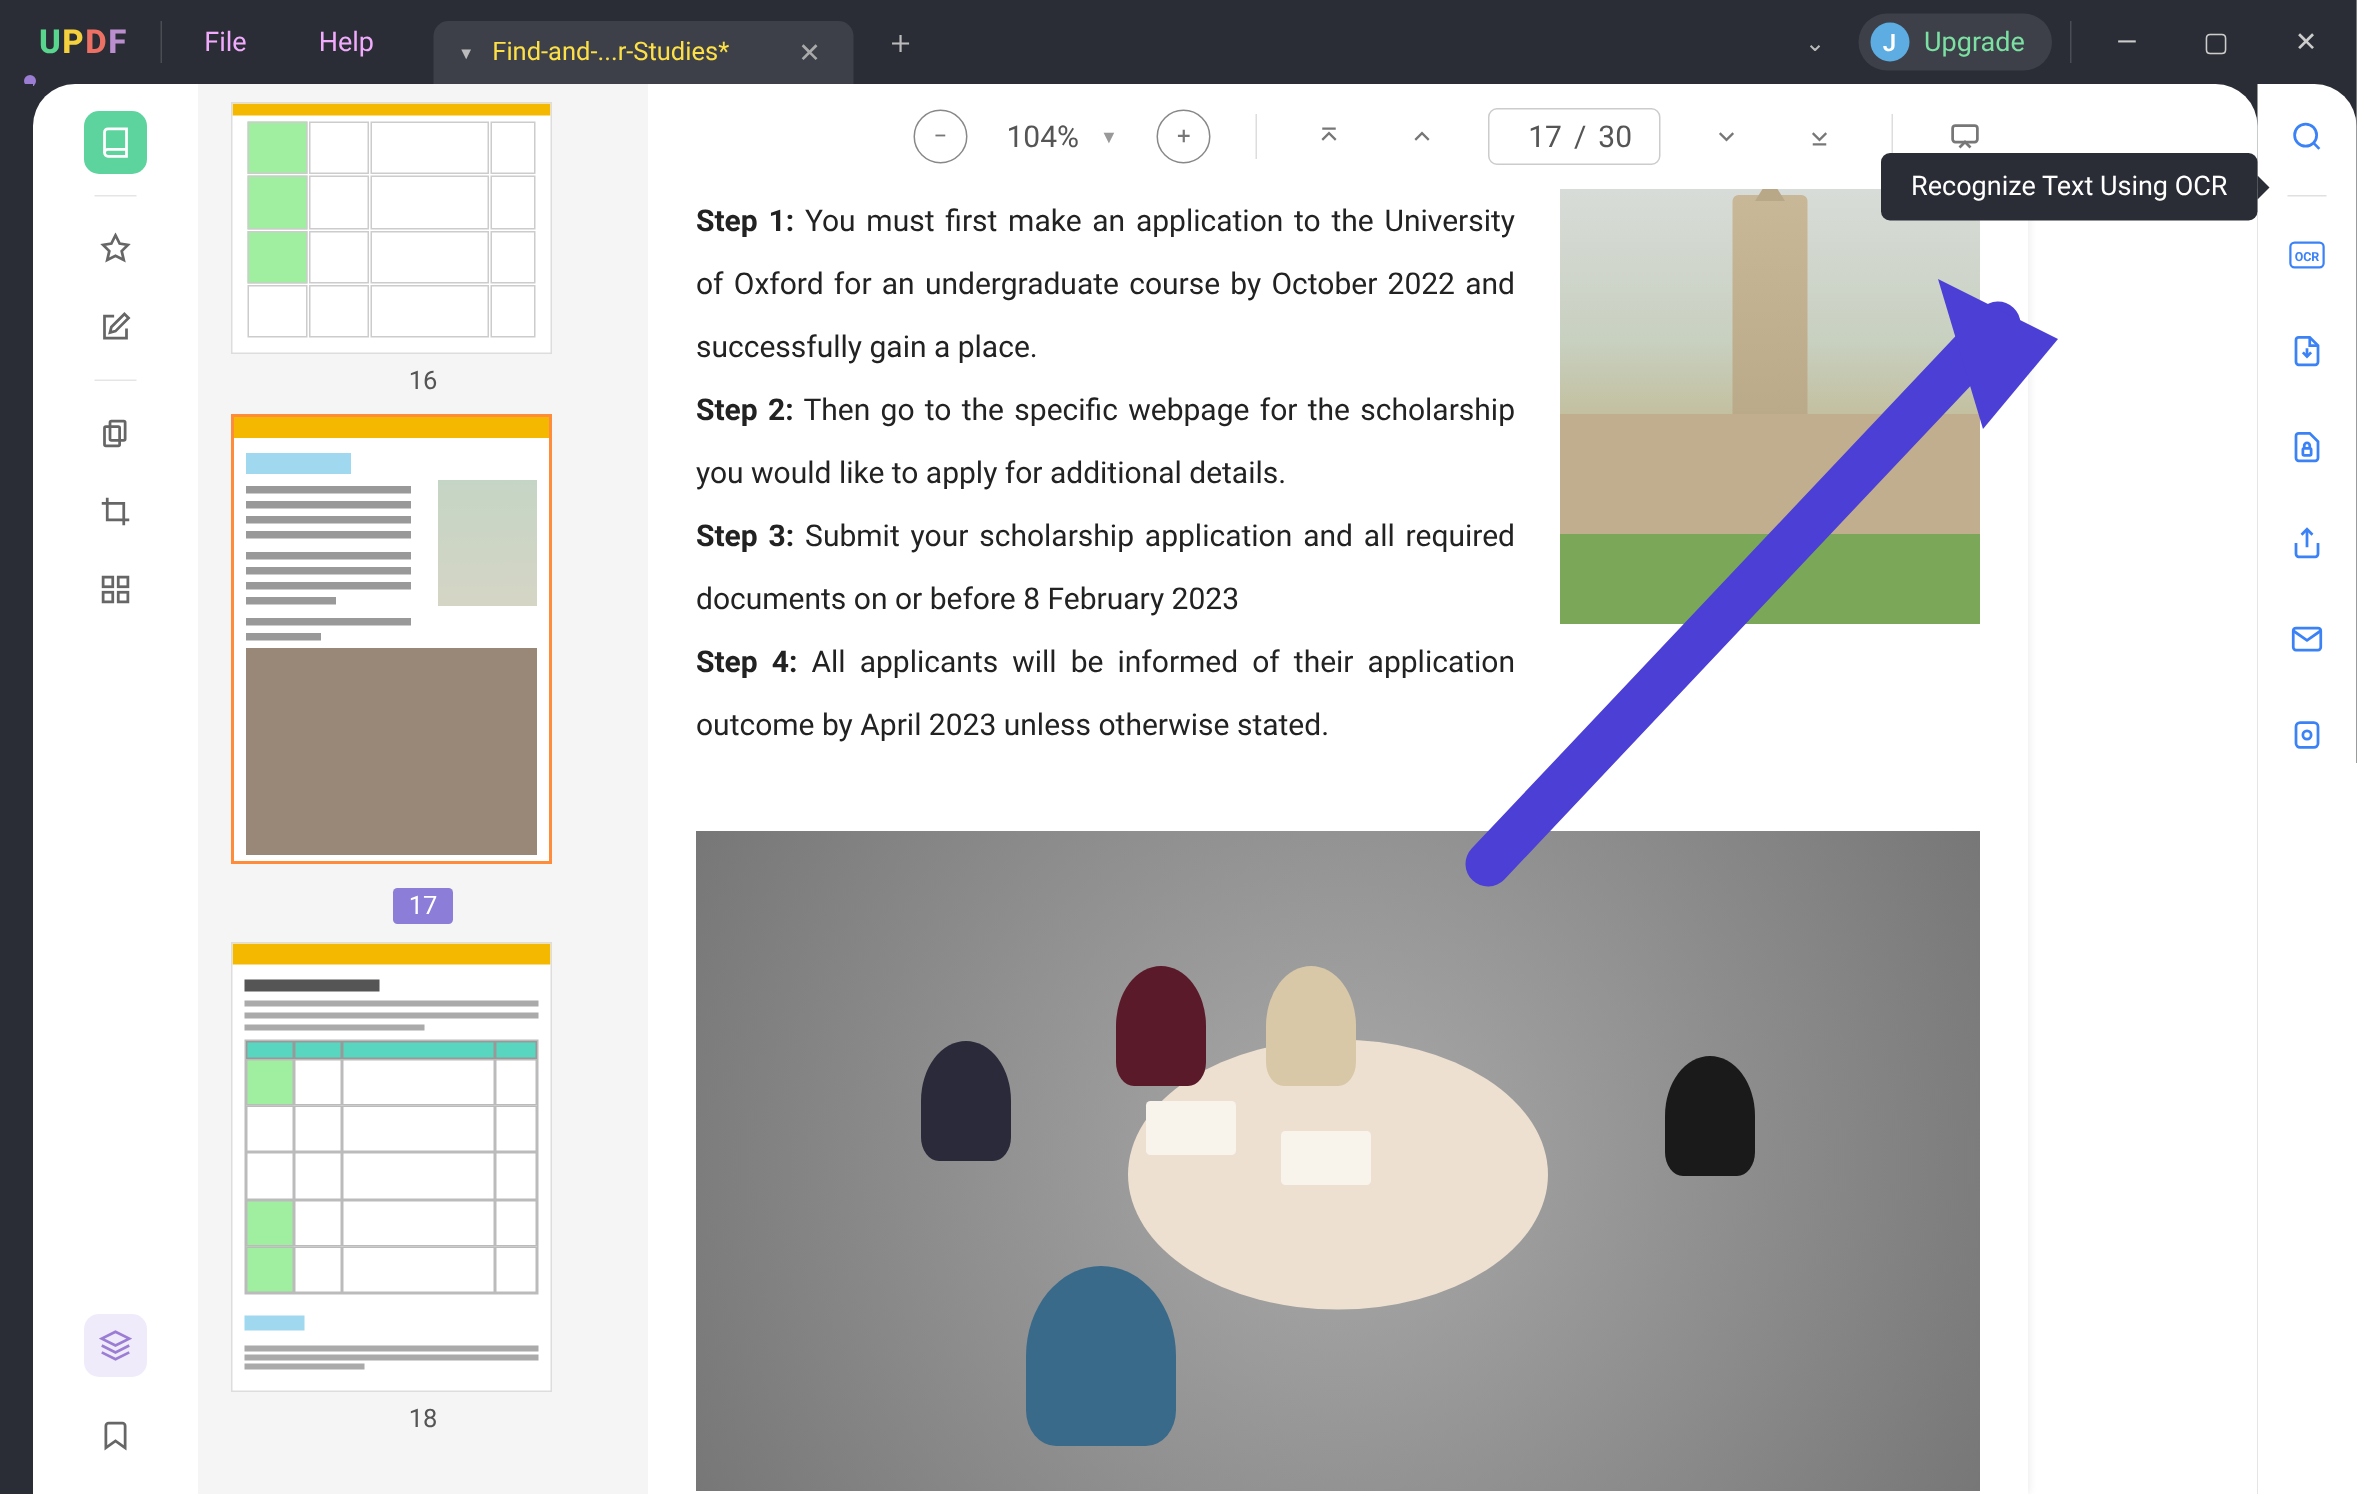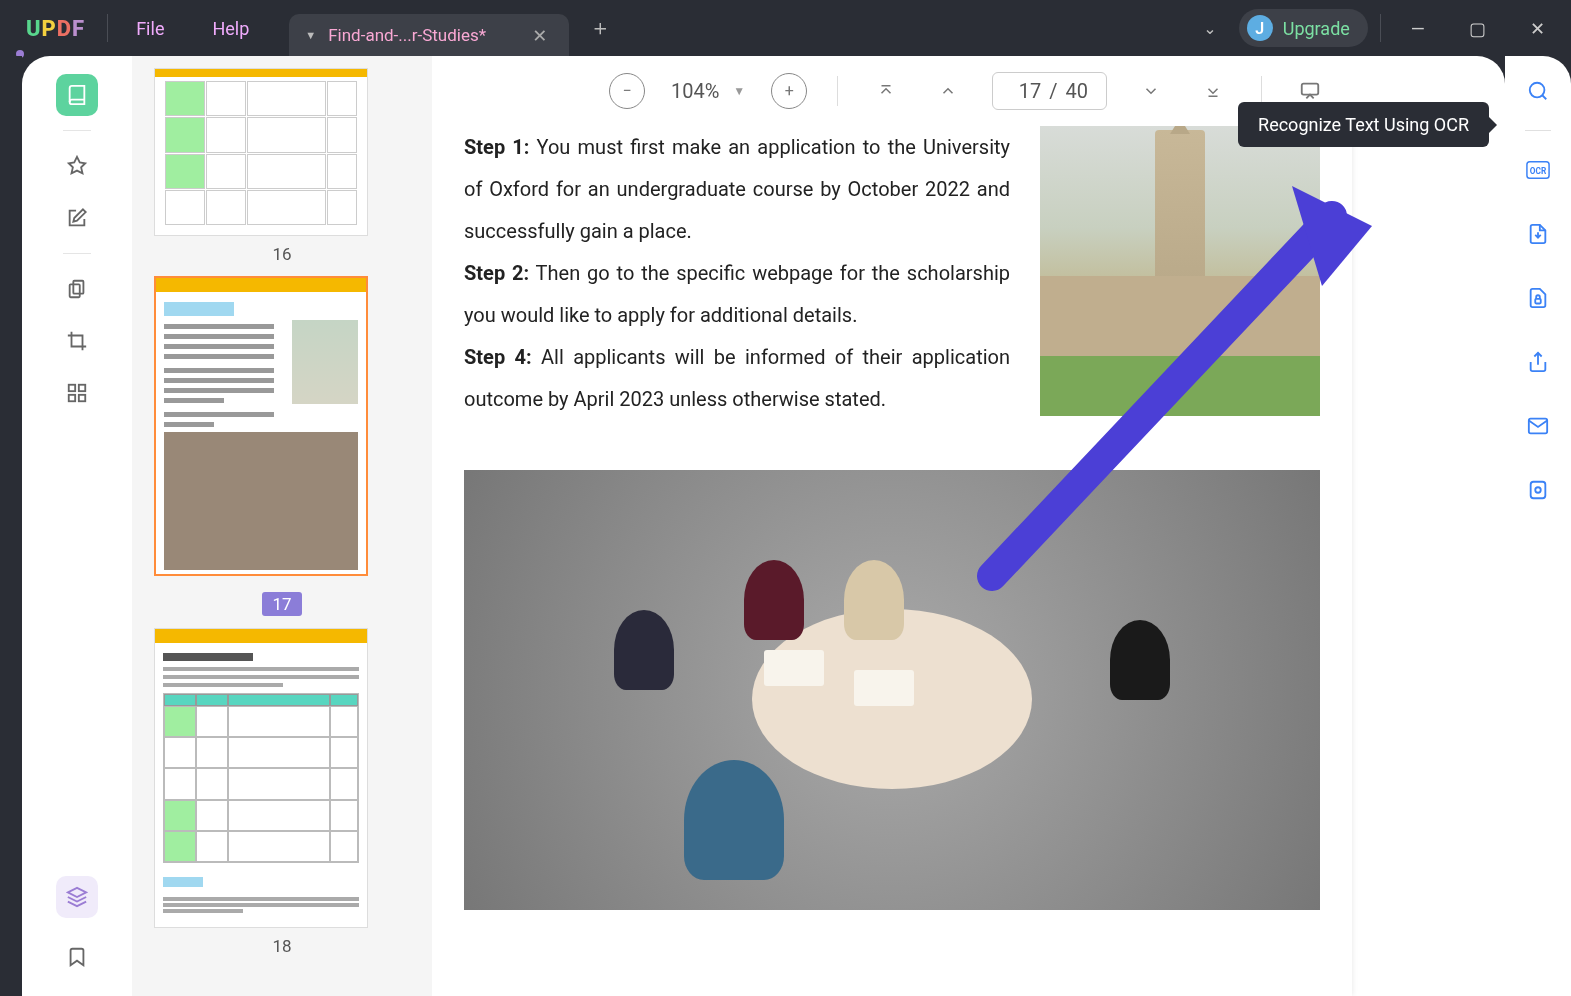--- a/index.html
+++ b/index.html
@@ -9,21 +9,21 @@
 .titlebar { height: 56px; background: #2a2d35; display: flex; align-items: center; padding: 0 8px; gap: 0; }
 .logo { font-weight: 800; font-size: 22px; letter-spacing: 1px; padding: 0 18px; }
 .logo .u { color: #58d68d; }
 .logo .p { color: #f4d03f; }
 .logo .d { color: #ec7063; }
 .logo .f { color: #bb8fce; }
 .divider { width: 1px; height: 28px; background: #4a4d55; margin: 0 4px; }
 .menu-item { color: #f0abfc; padding: 8px 24px; font-size: 18px; cursor: pointer; }
 .tab { background: #3d4048; border-radius: 10px 10px 0 0; display: flex; align-items: center; padding: 0 16px; height: 42px; margin-left: 16px; min-width: 280px; gap: 12px; margin-top: 14px; }
 .tab-dd { color: #bbb; font-size: 11px; cursor: pointer; }
-.tab-title { color: #f9a8d4; font-size: 17px; flex: 1; }
+.tab-title { color: #fde047; font-size: 17px; flex: 1; }
 .tab-close { color: #aaa; font-size: 18px; cursor: pointer; padding: 2px 6px; }
 .new-tab { color: #bbb; font-size: 22px; padding: 8px 20px; cursor: pointer; }
 .title-right { margin-left: auto; display: flex; align-items: center; gap: 8px; }
 .chev-down { color: #bbb; padding: 8px 14px; cursor: pointer; }
 .upgrade-btn { background: #3d4048; border-radius: 20px; display: flex; align-items: center; gap: 10px; padding: 6px 18px 6px 8px; cursor: pointer; }
 .avatar { width: 26px; height: 26px; border-radius: 50%; background: #5dade2; color: #fff; display: flex; align-items: center; justify-content: center; font-size: 16px; font-weight: 600; }
 .upgrade-text { color: #7ce0a3; font-size: 18px; }
 .win-btn { color: #ccc; padding: 8px 18px; cursor: pointer; font-size: 18px; }
 
 
@@ -108,21 +108,21 @@
 .book { position: absolute; width: 60px; height: 36px; background: #f8f4ec; border-radius: 3px; }
 .b1 { top: 180px; left: 300px; }
 .b2 { top: 200px; left: 390px; }
 
 
 .right-rail { width: 66px; background: #fff; display: flex; flex-direction: column; align-items: center; padding-top: 18px; gap: 30px; border-radius: 0 28px 0 0; }
 .rr-btn { width: 34px; height: 34px; display: flex; align-items: center; justify-content: center; cursor: pointer; color: #3b82f6; }
 .rr-sep { width: 26px; height: 1px; background: #e0e0e0; margin: -8px 0; }
 
 
-.tooltip { position: absolute; background: #2a2d35; color: #fff; padding: 12px 20px; border-radius: 6px; font-size: 18px; top: 46px; right: 16px; white-space: nowrap; z-index: 100; }
+.tooltip { position: absolute; background: #2a2d35; color: #fff; padding: 12px 20px; border-radius: 6px; font-size: 18px; top: 46px; right: 0; white-space: nowrap; z-index: 100; }
 .tooltip::after { content:''; position:absolute; right:-8px; top:50%; transform:translateY(-50%); border-top:8px solid transparent; border-bottom:8px solid transparent; border-left:8px solid #2a2d35; }
 
 
 .big-arrow { position: absolute; top: 50px; right: -20px; pointer-events: none; z-index: 50; }
 
 .dot { position: absolute; left: 16px; top: 50px; width: 8px; height: 8px; background: #9b7dd4; border-radius: 50%; }
 </style>
 </head>
 <body>
 
@@ -312,21 +312,21 @@
           </svg>
         </div>
       <div class="tb-btn">
           <svg width="18" height="18" viewBox="0 0 24 24" fill="none" stroke="currentColor" stroke-width="2">
             <polyline points="18 15 12 9 6 15"></polyline>
           </svg>
         </div>
       <div class="page-box">
         <input value="17" style="">
         <span>/</span>
-        <span>40</span>
+        <span>30</span>
       </div>
       <div class="tb-btn">
           <svg width="18" height="18" viewBox="0 0 24 24" fill="none" stroke="currentColor" stroke-width="2">
             <polyline points="6 9 12 15 18 9"></polyline>
           </svg>
         </div>
       <div class="tb-btn">
           <svg width="18" height="18" viewBox="0 0 24 24" fill="none" stroke="currentColor" stroke-width="2">
             <polyline points="6 9 12 15 18 9"></polyline>
             <line x1="6" y1="19" x2="18" y2="19"></line>
@@ -342,20 +342,21 @@
     </div>
 
     <div class="tooltip">Recognize Text Using OCR</div>
 
     <div class="page-scroll">
       <div class="page">
         <div class="page-content">
           <div class="text-col">
             <p><b>Step 1:</b><span> You must first make an application to the University of Oxford for an undergraduate course by October 2022 and successfully gain a place.</span></p>
             <p><b>Step 2:</b><span> Then go to the specific webpage for the scholarship you would like to apply for additional details.</span></p>
+            <p><b>Step 3:</b><span> Submit your scholarship application and all required documents on or before 8 February 2023</span></p>
             <p><b>Step 4:</b><span> All applicants will be informed of their application outcome by April 2023 unless otherwise stated.</span></p>
           </div>
           <div class="img1">
             <div class="tower"></div>
               <div class="building"></div>
               <div class="lawn"></div>
           </div>
         </div>
         <div class="img2">
           <div class="table-round"></div>

